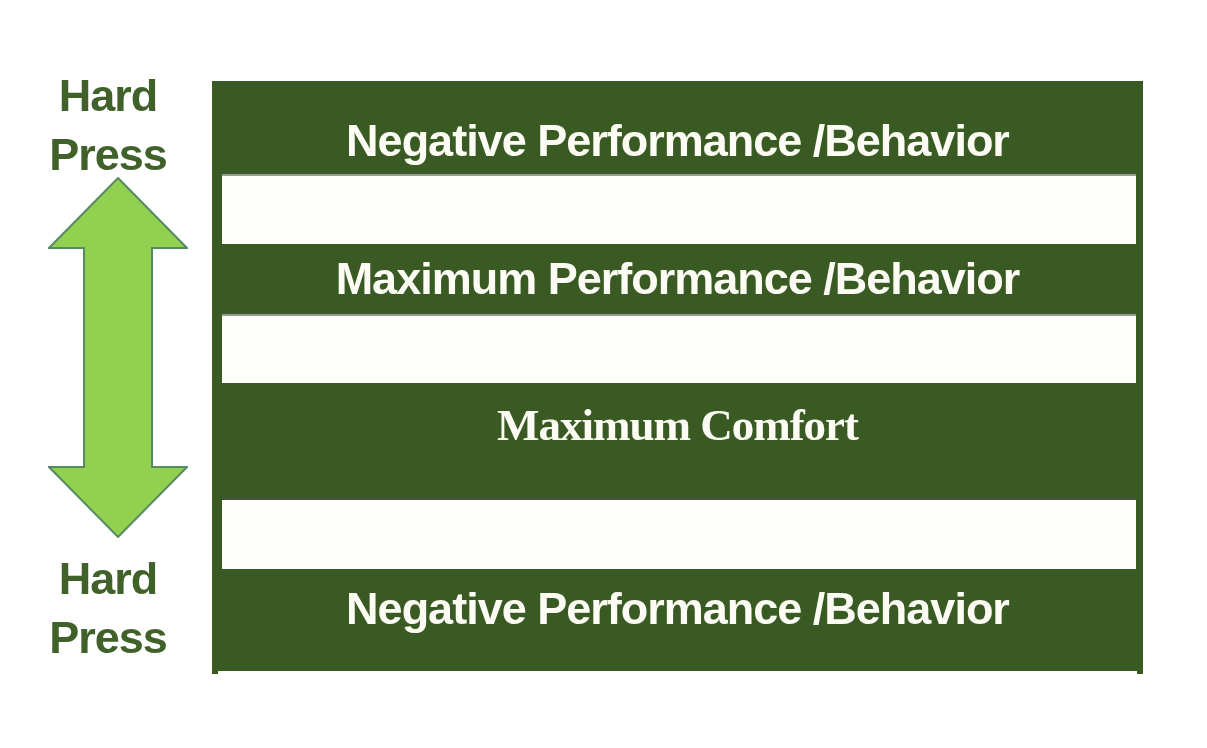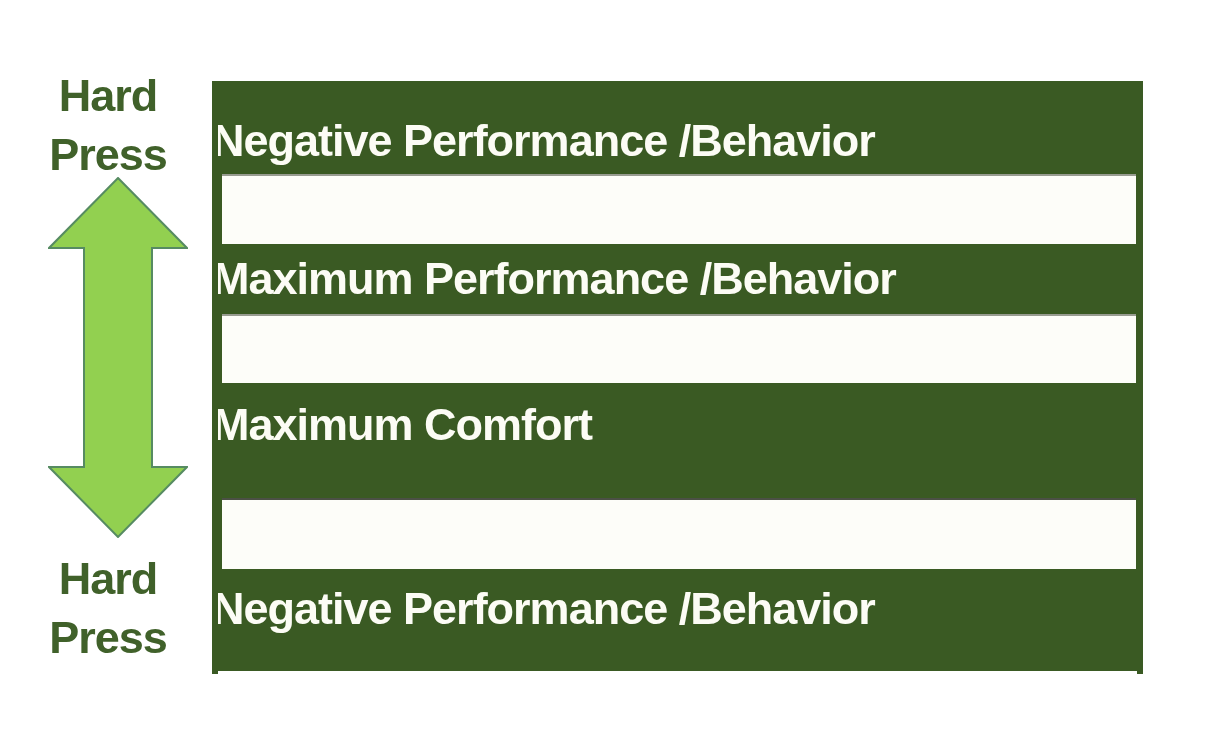--- a/index.html
+++ b/index.html
@@ -58,38 +58,39 @@
     height: 592px;
     background: #3A5A23;
   }
   .side-strip.left { left: 212px; }
   .side-strip.right { left: 1137px; }
 
   .band {
     box-sizing: border-box;
     display: flex;
     align-items: center;
+    justify-content: center;
   }
   .band.dark {
     color: #FCFCF5;
     font-weight: 700;
     font-size: 45px;
     letter-spacing: -1px;
     white-space: nowrap;
   }
   .band.white {
     background: #FDFDF9;
     margin: 0 7px 0 10px;
     border-top: 2px solid rgba(28, 38, 18, 0.45);
   }
   .band.r1 { height: 97px; padding-top: 26px; }
   .band.r2 { height: 74px; }
   .band.r3 { height: 73px; }
   .band.r4 { height: 73px; }
-  .band.r5 { height: 120px; padding-bottom: 32px; }
+  .band.r5 { height: 120px; padding-bottom: 32px; font-family: Liberation Serif, serif; }
   .band.r6 { height: 75px; border-top-color: rgba(15, 22, 8, 0.75); }
   .band.r7 { height: 106px; padding-bottom: 22px; }
 </style>
 </head>
 <body>
 
 <div class="stage">
 
   <div class="axis-label top">
     <div>Hard</div>

